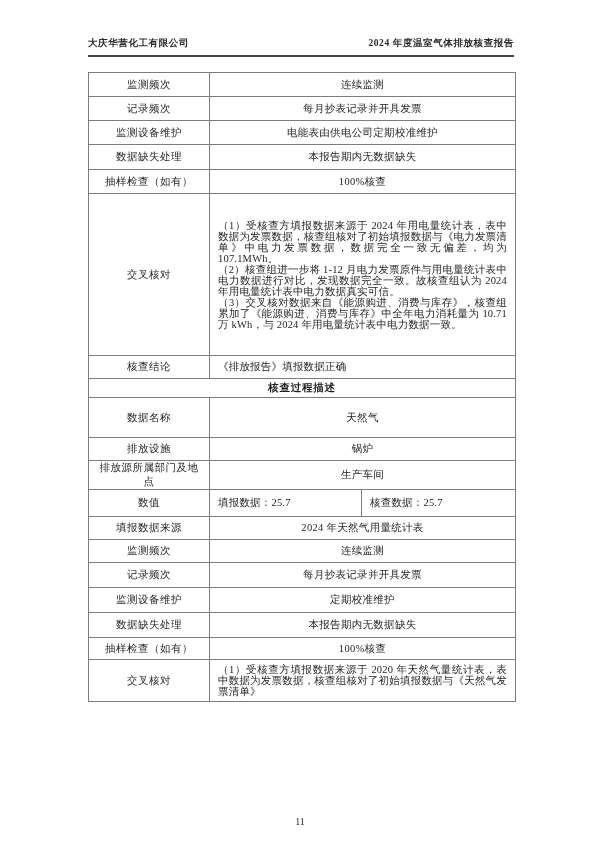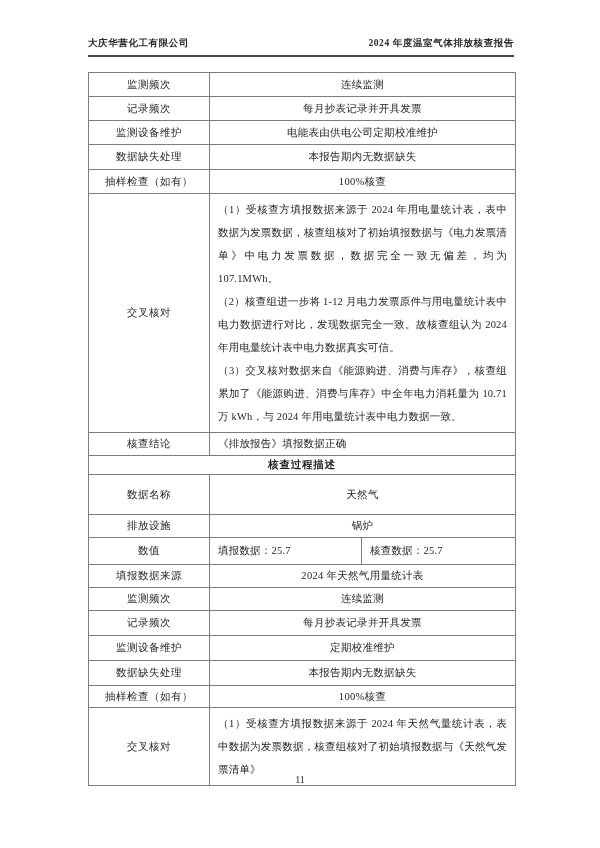--- a/index.html
+++ b/index.html
@@ -50,35 +50,35 @@
   .col1 { width: 121px; }
   .col2 { width: 152px; }
   .col3 { width: 154px; }
   td.lbl { text-align: center; letter-spacing: 0.5px; }
   td.ctr { text-align: center; letter-spacing: 0.3px; margin-top: 24px; }
   td.lft { text-align: left; padding-left: 8px; letter-spacing: 0.2px; }
   td.just {
     text-align: justify;
     text-justify: inter-character;
     padding: 4px 8px;
-    line-height: 23px;
+    line-height: 11px;
     letter-spacing: 0.2px;
     vertical-align: middle;
   }
   td.just p { margin: 0; }
   td.sec-hdr {
     text-align: center;
     font-weight: bold;
     letter-spacing: 0.8px;
   }
   .pagenum {
     position: absolute;
     left: 0;
     width: 600px;
-    top: 774px;
+    top: 816px;
     text-align: center;
     font-size: 10px;
     color: #2b2b2b;
   }
 </style>
 </head>
 <body>
 
 <div class="page">
 
@@ -133,20 +133,24 @@
       </tr>
 
       <tr style="height:40px">
         <td class="lbl">数据名称</td>
         <td class="ctr" colspan="2">天然气</td>
       </tr>
       <tr style="height:23px">
         <td class="lbl">排放设施</td>
         <td class="ctr" colspan="2">锅炉</td>
       </tr>
+      <tr style="height:23px">
+        <td class="lbl">排放源所属部门及地点</td>
+        <td class="ctr" colspan="2">生产车间</td>
+      </tr>
       <tr style="height:27px">
         <td class="lbl">数值</td>
         <td class="lft">填报数据：25.7</td>
         <td class="lft">核查数据：25.7</td>
       </tr>
       <tr style="height:23px">
         <td class="lbl">填报数据来源</td>
         <td class="ctr" colspan="2">2024 年天然气用量统计表</td>
       </tr>
       <tr style="height:23px">
@@ -164,20 +168,20 @@
       <tr style="height:25px">
         <td class="lbl">数据缺失处理</td>
         <td class="ctr" colspan="2">本报告期内无数据缺失</td>
       </tr>
       <tr style="height:22px">
         <td class="lbl">抽样检查（如有）</td>
         <td class="ctr" colspan="2">100%核查</td>
       </tr>
       <tr style="height:38px">
         <td class="lbl">交叉核对</td>
-        <td class="just" colspan="2">（1）受核查方填报数据来源于 2024 年天然气量统计表，表中数据为发票数据，核查组核对了初始填报数据与《天然气发票清单》</td>
+        <td class="just" colspan="2">（1）受核查方填报数据来源于 2020 年天然气量统计表，表中数据为发票数据，核查组核对了初始填报数据与《天然气发票清单》</td>
       </tr>
     </tbody>
   </table>
 
   <div class="pagenum">11</div>
 
 </div>
 
 </body></html>

